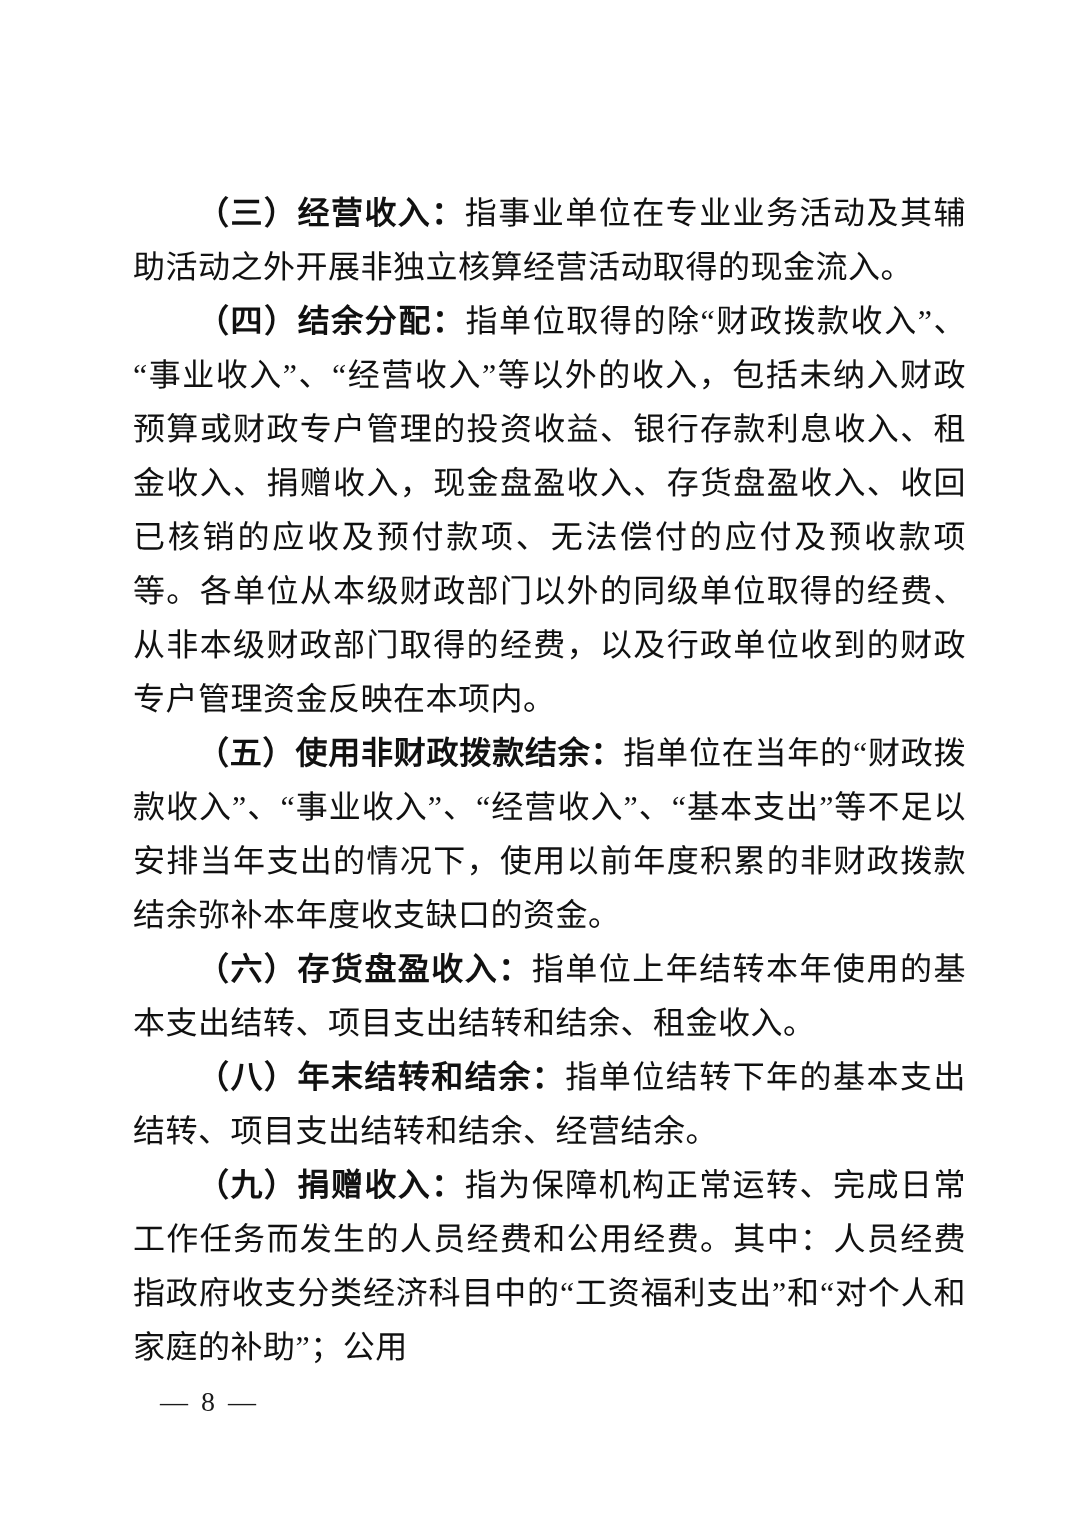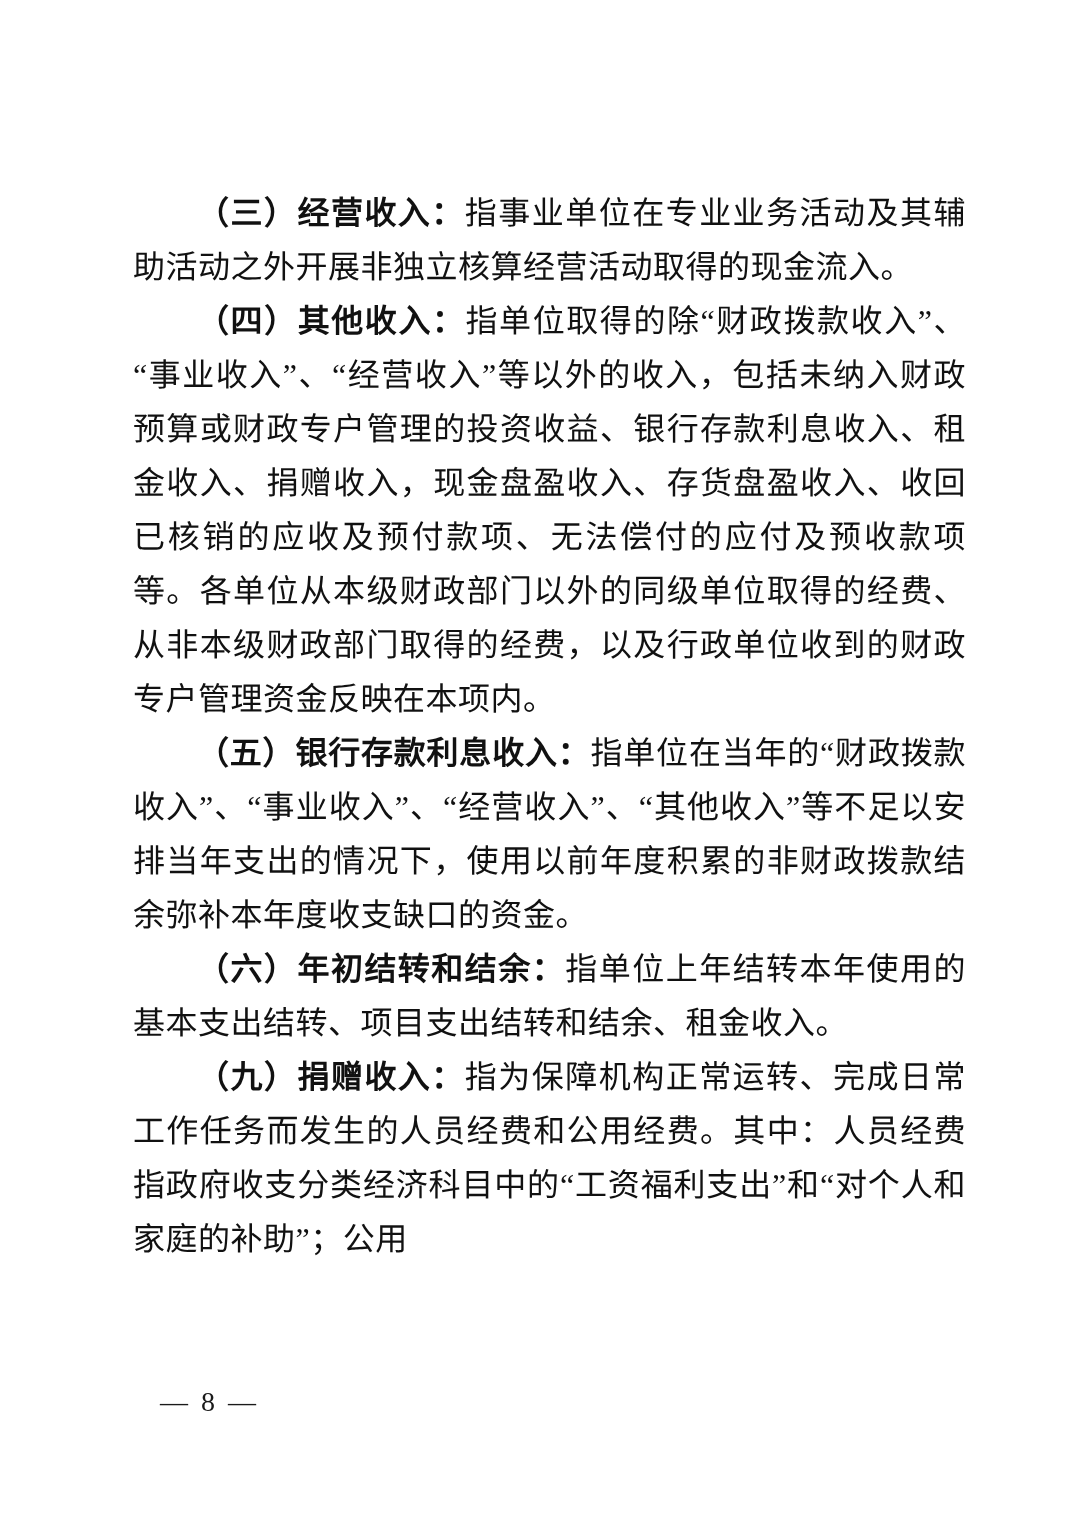--- a/index.html
+++ b/index.html
@@ -48,27 +48,28 @@
 </style>
 </head>
 <body>
 
 <div class="page">
 
   <div class="doc-body">
 
     <p><span class="para-heading">（三）经营收入：</span><span>指事业单位在专业业务活动及其辅助活动之外开展非独立核算经营活动取得的现金流入。</span></p>
 
-    <p><span class="para-heading">（四）其他收入：</span><span>指单位取得的除“财政拨款收入”、“事业收入”、“经营收入”等以外的收入，包括未纳入财政预算或财政专户管理的投资收益、银行存款利息收入、租金收入、捐赠收入，现金盘盈收入、存货盘盈收入、收回已核销的应收及预付款项、无法偿付的应付及预收款项等。各单位从本级财政部门以外的同级单位取得的经费、从非本级财政部门取得的经费，以及行政单位收到的财政专户管理资金反映在本项内。</span></p>
+    <p><span class="para-heading">（四）结余分配：</span><span>指单位取得的除“财政拨款收入”、“事业收入”、“经营收入”等以外的收入，包括未纳入财政预算或财政专户管理的投资收益、银行存款利息收入、租金收入、捐赠收入，现金盘盈收入、存货盘盈收入、收回已核销的应收及预付款项、无法偿付的应付及预收款项等。各单位从本级财政部门以外的同级单位取得的经费、从非本级财政部门取得的经费，以及行政单位收到的财政专户管理资金反映在本项内。</span></p>
 
-    <p><span class="para-heading">（五）银行存款利息收入：</span><span>指单位在当年的“财政拨款收入”、“事业收入”、“经营收入”、“其他收入”等不足以安排当年支出的情况下，使用以前年度积累的非财政拨款结余弥补本年度收支缺口的资金。</span></p>
+    <p><span class="para-heading">（五）使用非财政拨款结余：</span><span>指单位在当年的“财政拨款收入”、“事业收入”、“经营收入”、“基本支出”等不足以安排当年支出的情况下，使用以前年度积累的非财政拨款结余弥补本年度收支缺口的资金。</span></p>
 
-    <p><span class="para-heading">（六）年初结转和结余：</span><span>指单位上年结转本年使用的基本支出结转、项目支出结转和结余、租金收入。</span></p>
+    <p><span class="para-heading">（六）存货盘盈收入：</span><span>指单位上年结转本年使用的基本支出结转、项目支出结转和结余、租金收入。</span></p>
 
 
+    <p><span class="para-heading">（八）年末结转和结余：</span><span>指单位结转下年的基本支出结转、项目支出结转和结余、经营结余。</span></p>
 
     <p><span class="para-heading">（九）捐赠收入：</span><span>指为保障机构正常运转、完成日常工作任务而发生的人员经费和公用经费。其中：人员经费指政府收支分类经济科目中的“工资福利支出”和“对个人和家庭的补助”；公用</span></p>
 
   </div>
 
   <div class="page-number">— 8 —</div>
 
 </div>
 
 </body></html>

